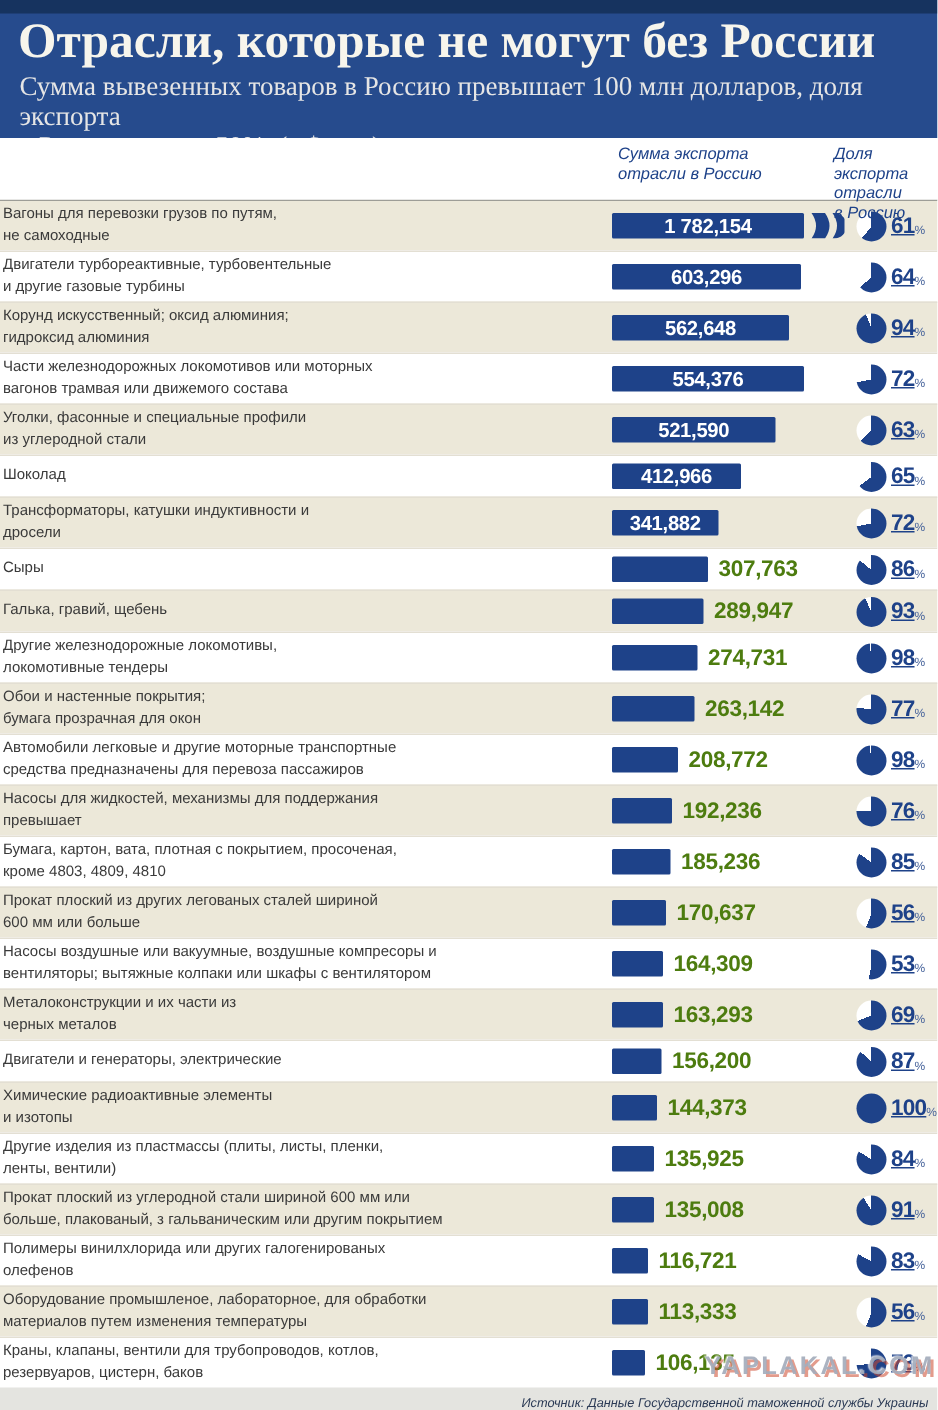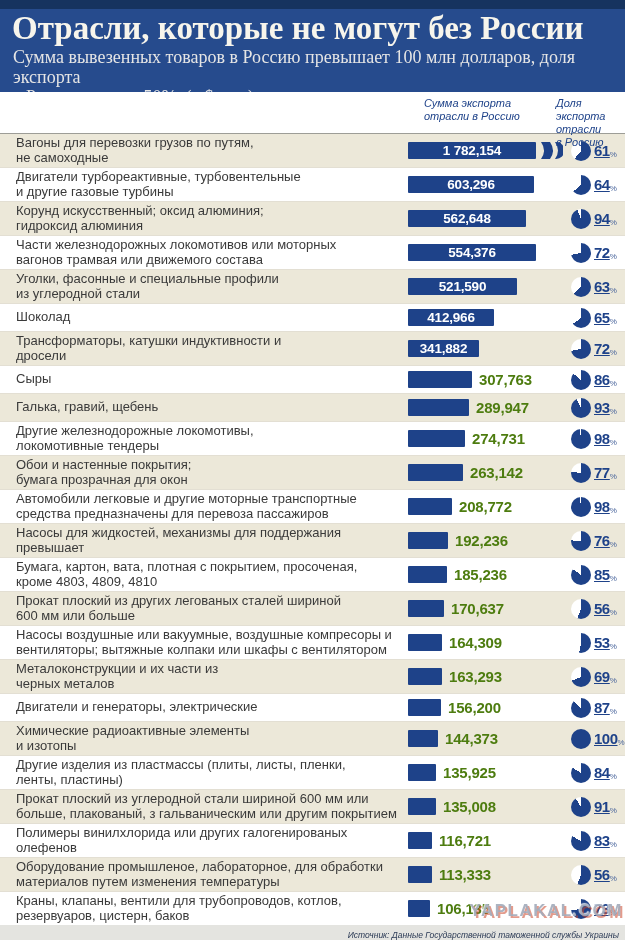--- a/index.html
+++ b/index.html
@@ -21,34 +21,34 @@
     font-family:Liberation Serif, serif;
     color:#e5e5e5; font-size:18px; line-height:20px;
     margin-left:13px; white-space:pre-line;
   }
   
   .colheads { position:relative; height:41px; background:#fff; }
   .colh {
     position:absolute; top:5px; font-style:italic; font-size:11px;
     line-height:13px; color:#1e4289; white-space:pre-line;
   }
-  .colh1 { left:424px; }
+  .colh1 { left:412px; }
   .colh2 { left:556px; }
   
   .rows { border-top:1px solid #9d9d97; }
   .row {
     display:flex; align-items:center;
     min-height:28px; padding:2px 0; border-top:1px solid #e3dfd3;
   }
   .row:first-child { border-top:none; }
   .row:nth-child(odd) { background:#ece8d9; }
   .row:nth-child(even) { background:#ffffff; }
   .label {
-    flex:1 1 auto; padding-left:16px; padding-right:6px;
-    font-size:13px; line-height:14.5px; color:#3a3a3a;
+    flex:1 1 auto; padding-left:2px; padding-right:6px;
+    font-size:10px; line-height:14.5px; color:#3a3a3a;
     white-space:pre-line;
   }
   .bar-zone {
     flex:0 0 154px; width:154px; display:flex; align-items:center;
   }
   .bar {
     height:17px; background:#1e4289; border-radius:1px;
     display:flex; align-items:center; justify-content:center;
     flex-shrink:0;
   }
@@ -389,21 +389,21 @@
       <span class="bar-val-out">144,373</span>
     </div>
     <div class="pie-zone">
       <div class="pie" style="background: conic-gradient(rgb(30, 66, 137) 0deg, rgb(30, 66, 137) 100%, rgb(255, 255, 255) 100%, rgb(255, 255, 255) 100%);"></div>
     </div>
     <div class="pct"><b>100</b><i>%</i></div>
   </div>
 
   <div class="row">
     <div class="label">Другие изделия из пластмассы (плиты, листы, пленки,
-ленты, пластины)</div>
+ленты, вентили)</div>
     <div class="bar-zone">
       <div class="bar" style="width: 28px;">
         
       </div>
       <span class="bar-val-out">135,925</span>
     </div>
     <div class="pie-zone">
       <div class="pie" style="background: conic-gradient(rgb(30, 66, 137) 0deg, rgb(30, 66, 137) 84%, rgb(255, 255, 255) 84%, rgb(255, 255, 255) 100%);"></div>
     </div>
     <div class="pct"><b>84</b><i>%</i></div>

